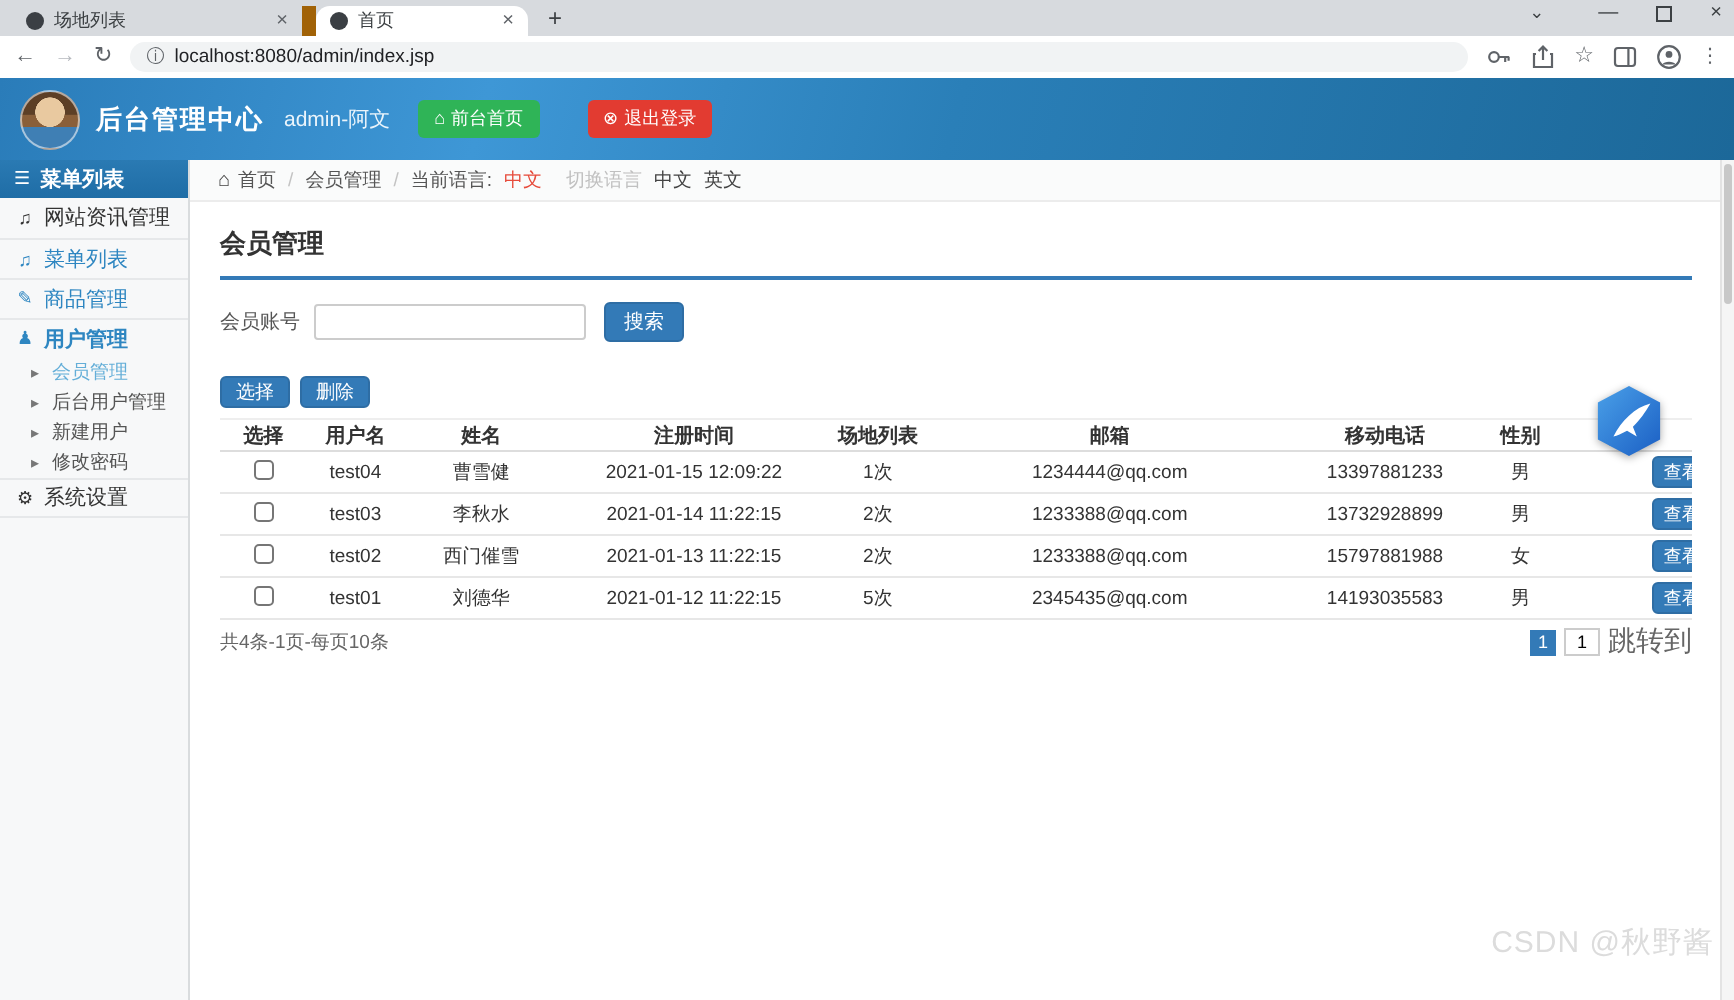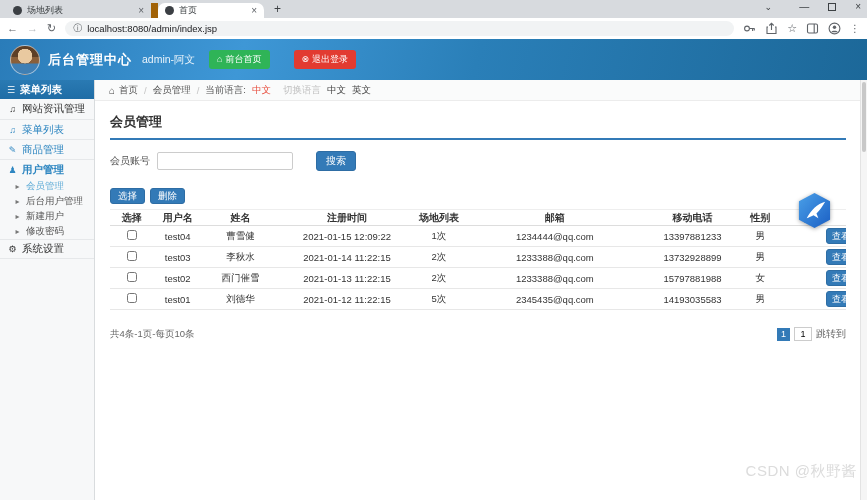--- a/index.html
+++ b/index.html
@@ -63,36 +63,36 @@
   .breadcrumb .muted { color:#c0c0c0; margin-left:6px; }
   .breadcrumb .lang { color:#444; }
 
   .panel { padding:12px 14px 0 15px; }
   .page-title { font-size:13px; font-weight:600; color:#333; }
   .title-rule { height:2px; background:var(--primary,#337ab7); margin-top:7px; }
   .search-row { margin-top:11px; display:flex; align-items:center; gap:7px; }
   .search-label { font-size:10px; color:#555; }
   .search-input { width:136px; height:18px; border:1px solid #ccc; border-radius:2px; font-size:10px; padding:0 4px; font-family:inherit; }
   .btn { background:var(--primary,#337ab7); border:1px solid #2e6da4; color:#fff; border-radius:3px; font-size:10px; font-family:inherit; }
-  .btn.search { height:20px; padding:0 9px; margin-left:16px; }
+  .btn.search { height:20px; padding:0 9px; margin-left:2px; }
   .btn-row { margin-top:17px; display:flex; gap:5px; }
   .btn.small { height:16px; padding:0 7px; font-size:9.5px; }
 
   table { width:100%; border-collapse:collapse; margin-top:5px; table-layout:fixed; }
   th { font-size:10px; font-weight:bold; color:#333; height:16px; text-align:center; border-bottom:1px solid #ddd; border-top:1px solid #eee; }
   td { font-size:9.5px; color:#333; height:21px; text-align:center; border-bottom:1px solid #e7e7e7; white-space:nowrap; overflow:hidden; }
   td input[type=checkbox] { width:10px; height:10px; }
   .btn.view { height:16px; padding:0 5px; font-size:9px;margin-left:44px; }
 
-  .pager { display:flex; justify-content:space-between; align-items:center; margin-top:17px; }
+  .pager { display:flex; justify-content:space-between; align-items:center; margin-top:2px; }
   .pager-summary { font-size:9.5px; color:#666; }
   .pager-right { display:flex; align-items:center; gap:4px; }
   .page-box { width:13px; height:13px; background:var(--primary,#337ab7); color:#fff; font-size:9px; display:flex; align-items:center; justify-content:center; }
   .jump-input { width:18px; height:14px; border:1px solid #ccc; font-size:9px; text-align:center; font-family:inherit; }
-  .jump-label { font-size:10px; color:#666; }
+  .jump-label { font-size:14px; color:#666; }
 
   .scrollbar { width:7px; background:#f5f5f5; border-left:1px solid #e3e3e3; flex:none; position:relative; }
   .scroll-thumb { position:absolute; top:2px; left:1px; width:4px; height:70px; background:#c8c8c8; border-radius:2px; }
 
   .float-icon { position:absolute; left:797px; top:192px; z-index:5; filter:drop-shadow(0 1px 2px rgba(0,0,0,.35)); }
   .watermark { position:absolute; right:10px; bottom:19px; font-size:15px; color:#dcdcdc; letter-spacing:.5px; z-index:4; }
 </style>
 </head>
 <body>
 

